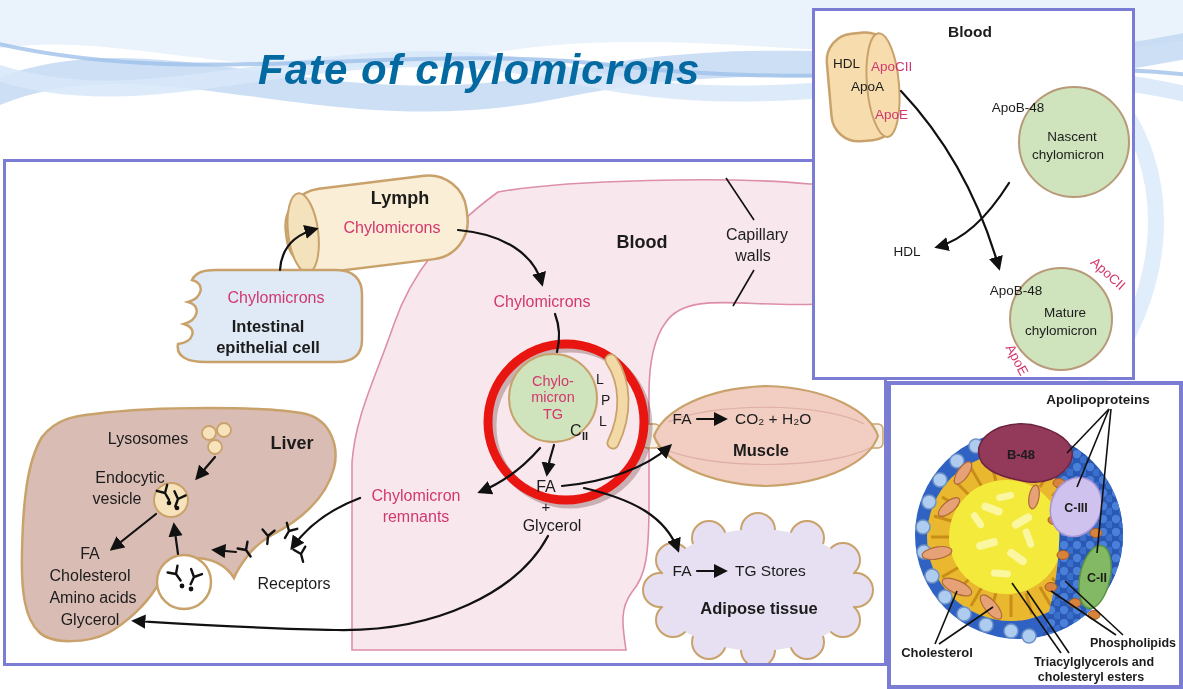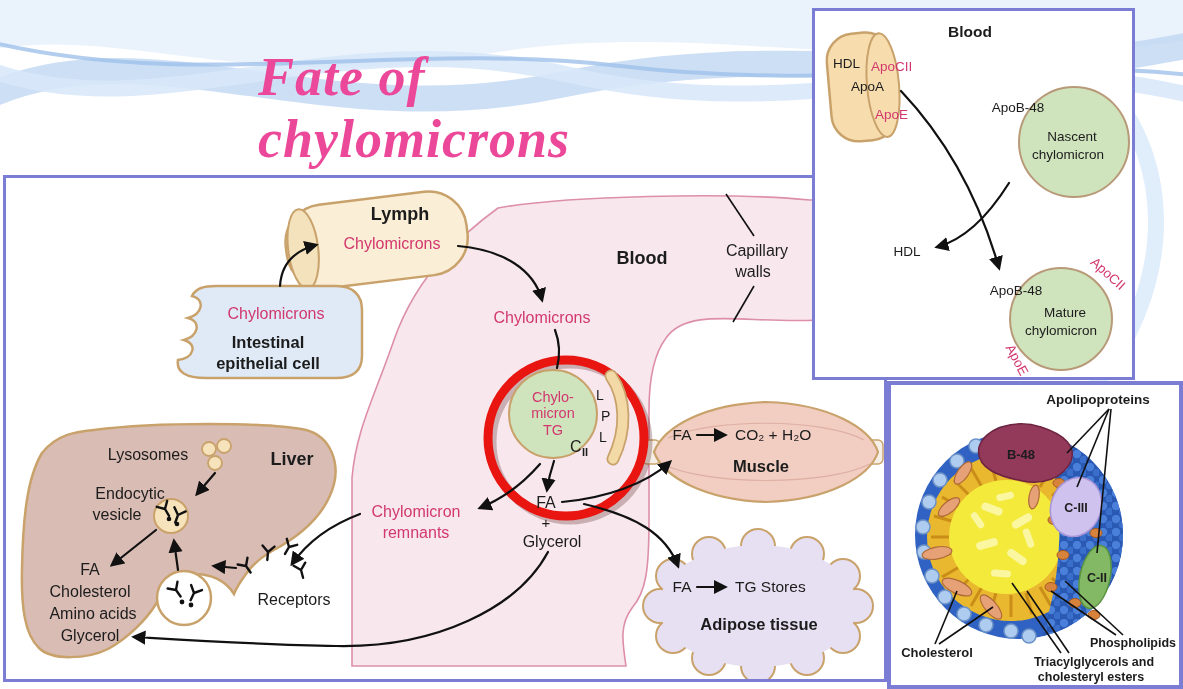--- a/index.html
+++ b/index.html
@@ -1,21 +1,21 @@
 <!DOCTYPE html>
 <html><head>
 <meta charset="utf-8">
 <style>
   html,body{margin:0;padding:0;width:1183px;height:689px;background:#fff;overflow:hidden;}
   .abs{position:absolute;}
   #title{position:absolute;left:258px;top:46px;width:460px;
-    font-family:Liberation Serif, serif;font-style:italic;font-weight:bold;
-    font-size:54px;color:#ec4899;letter-spacing:1px;}
+    font-family:Liberation Sans, sans-serif;font-style:italic;font-weight:bold;
+    font-size:42px;color:#0369a1;letter-spacing:1px;}
   .panel{position:absolute;background:#fff;border:3px solid #7b7dd4;}
-  #main-box{left:3px;top:175px;width:878px;height:501px;}
+  #main-box{left:3px;top:159px;width:878px;height:501px;}
   #blood-inset{left:812px;top:8px;width:317px;height:366px;}
   #structure-inset{left:887px;top:381px;width:288px;height:300px;border-width:4px;}
   svg{display:block;}
   text{font-family:"Liberation Sans","DejaVu Sans",sans-serif;fill:#1c1c1c;}
   .b{font-weight:bold;}
   .pink{fill:#d2376e;}
   .mid{text-anchor:middle;}
   .arrow{stroke:#111;stroke-width:2.2;fill:none;stroke-linecap:round;}
   .thin{stroke:#111;stroke-width:1.6;fill:none;}
 </style>

